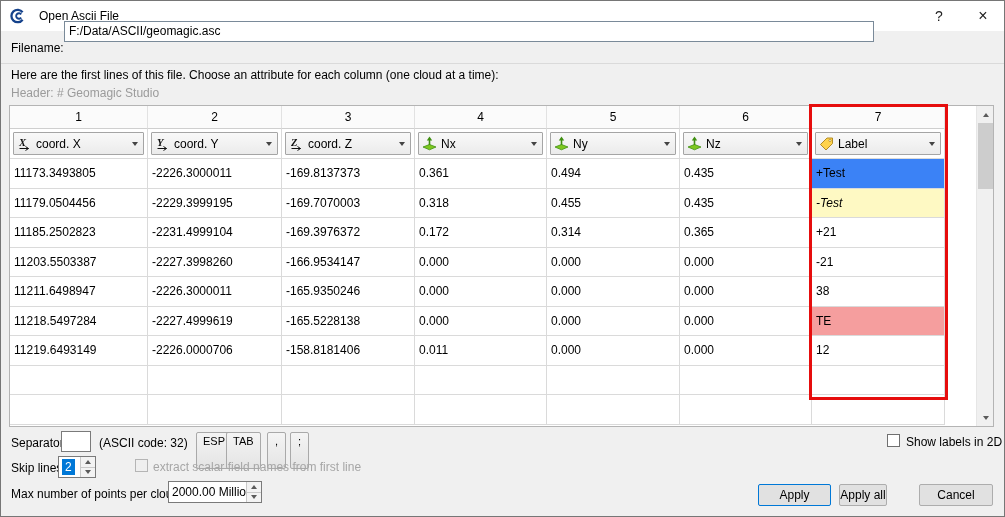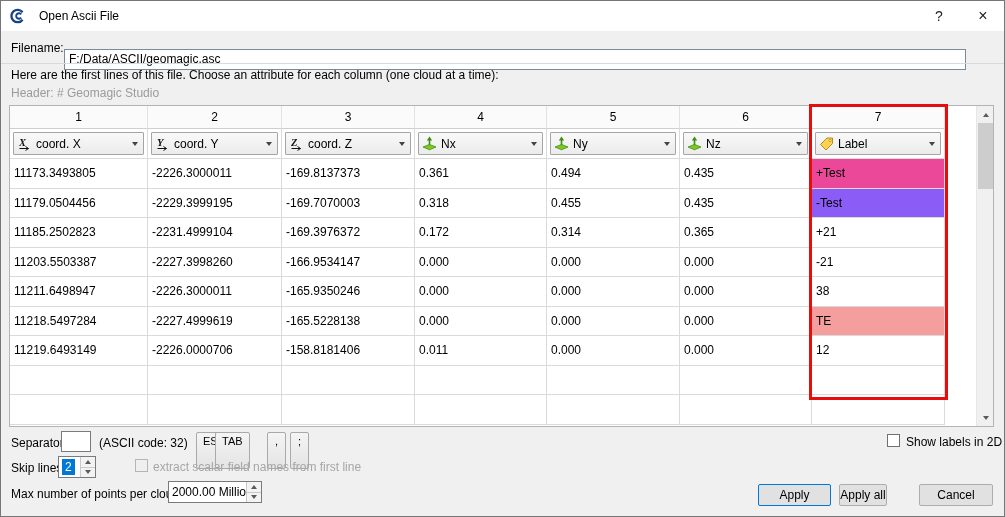--- a/index.html
+++ b/index.html
@@ -11,21 +11,21 @@
   
   .titlebar { position:absolute; left:0; top:0; width:100%; height:30px; background:#ffffff; }
   .app-icon { position:absolute; left:9px; top:7px; width:16px; height:16px; }
   .title { position:absolute; left:32px; top:8px; font-size:12px;margin-left:6px; }
   .tb-btn { position:absolute; top:0; height:30px; text-align:center; line-height:30px; color:#222; cursor:default; }
   .help-btn { left:916px; width:44px; font-size:14px; }
   .close-btn { left:960px; width:44px; font-size:16px; }
 
   
   .filename-label { position:absolute; left:10px; top:40px; }
-  .filename-input { position:absolute; left:63px; top:48px; width:902px; height:21px; background:#fff; border:1px solid #7a8a99; line-height:19px; padding-left:4px; overflow:hidden; white-space:nowrap; }
+  .filename-input { position:absolute; left:63px; top:20px; width:810px; height:21px; background:#fff; border:1px solid #7a8a99; line-height:19px; padding-left:4px; overflow:hidden; white-space:nowrap; }
   .divider { position:absolute; left:0; top:62px; width:1005px; height:1px; background:#dadada; }
   .intro { position:absolute; left:10px; top:67px; }
   .header-preview { position:absolute; left:10px; top:85px; color:#9b9b9b; }
 
   
   .table-viewport { position:absolute; left:8px; top:104px; width:985px; height:322px; background:#fff; border:1px solid #b4b4b4; overflow:hidden; }
   .grid { position:absolute; left:0; top:0; display:grid; grid-template-columns:138px 134px 133px 132px 133px 132px 133px; }
   .num-cell { height:23px; line-height:23px; text-align:center; background:#fbfbfb; border-right:1px solid #e2e2e2; border-bottom:1px solid #cfcfcf; }
   .combo-cell { height:30px; border-right:1px solid #dadada; border-bottom:1px solid #dadada; padding:3px; }
   .data-cell { height:29.5px; line-height:29px; padding-left:4px; border-right:1px solid #dadada; border-bottom:1px solid #dadada; white-space:nowrap; overflow:hidden; }
@@ -48,21 +48,21 @@
 
   .red-box { position:absolute; left:808px; top:103px; width:139px; height:296px; border:3px solid #e60d0d; pointer-events:none; z-index:5; }
 
   
   .lbl { position:absolute; white-space:nowrap; }
   .sep-label { left:10px; top:435px; }
   .sep-input { position:absolute; left:60px; top:430px; width:30px; height:21px; background:#fff; border:1px solid #7a7a7a; line-height:19px; padding-left:4px; }
   .ascii-note { left:98px; top:435px; }
   .mini-btn { position:absolute; top:431px; height:37px; line-height:17px; padding:0 6px; background:linear-gradient(#f4f4f4,#e4e4e4); border:1px solid #a9a9a9; border-radius:2px; font-size:11px; text-align:center; cursor:default; }
   .btn-esp { left:195px; }
-  .btn-tab { left:214px; }
+  .btn-tab { left:225px; }
   .btn-comma { left:266px; width:19px; padding:0; }
   .btn-semi { left:289px; width:19px; padding:0; }
 
   .checkbox { position:absolute; width:13px; height:13px; background:#fff; border:1px solid #707070; }
   .checkbox.disabled { background:#efefef; border-color:#b5b5b5; }
   .show-labels-box { left:886px; top:433px; }
   .show-labels-label { left:905px; top:434px; }
 
   .skip-label { left:10px; top:460px; }
   .extract-box { left:134px; top:458px; }
@@ -188,28 +188,28 @@
             <span class="ctext">Label</span>
             <span class="carrow"></span>
           </div>
         </div>
         <div class="data-cell">11173.3493805</div>
         <div class="data-cell">-2226.3000011</div>
         <div class="data-cell">-169.8137373</div>
         <div class="data-cell">0.361</div>
         <div class="data-cell">0.494</div>
         <div class="data-cell">0.435</div>
-        <div class="data-cell" style="background: #ec4899;">+Test</div>
+        <div class="data-cell" style="background: #3b82f6;">+Test</div>
         <div class="data-cell">11179.0504456</div>
         <div class="data-cell">-2229.3999195</div>
         <div class="data-cell">-169.7070003</div>
         <div class="data-cell">0.318</div>
         <div class="data-cell">0.455</div>
         <div class="data-cell">0.435</div>
-        <div class="data-cell" style="background: #8b5cf6;">-Test</div>
+        <div class="data-cell" style="background: #fef9c3; font-style: italic;">-Test</div>
         <div class="data-cell">11185.2502823</div>
         <div class="data-cell">-2231.4999104</div>
         <div class="data-cell">-169.3976372</div>
         <div class="data-cell">0.172</div>
         <div class="data-cell">0.314</div>
         <div class="data-cell">0.365</div>
         <div class="data-cell">+21</div>
         <div class="data-cell">11203.5503387</div>
         <div class="data-cell">-2227.3998260</div>
         <div class="data-cell">-166.9534147</div>

